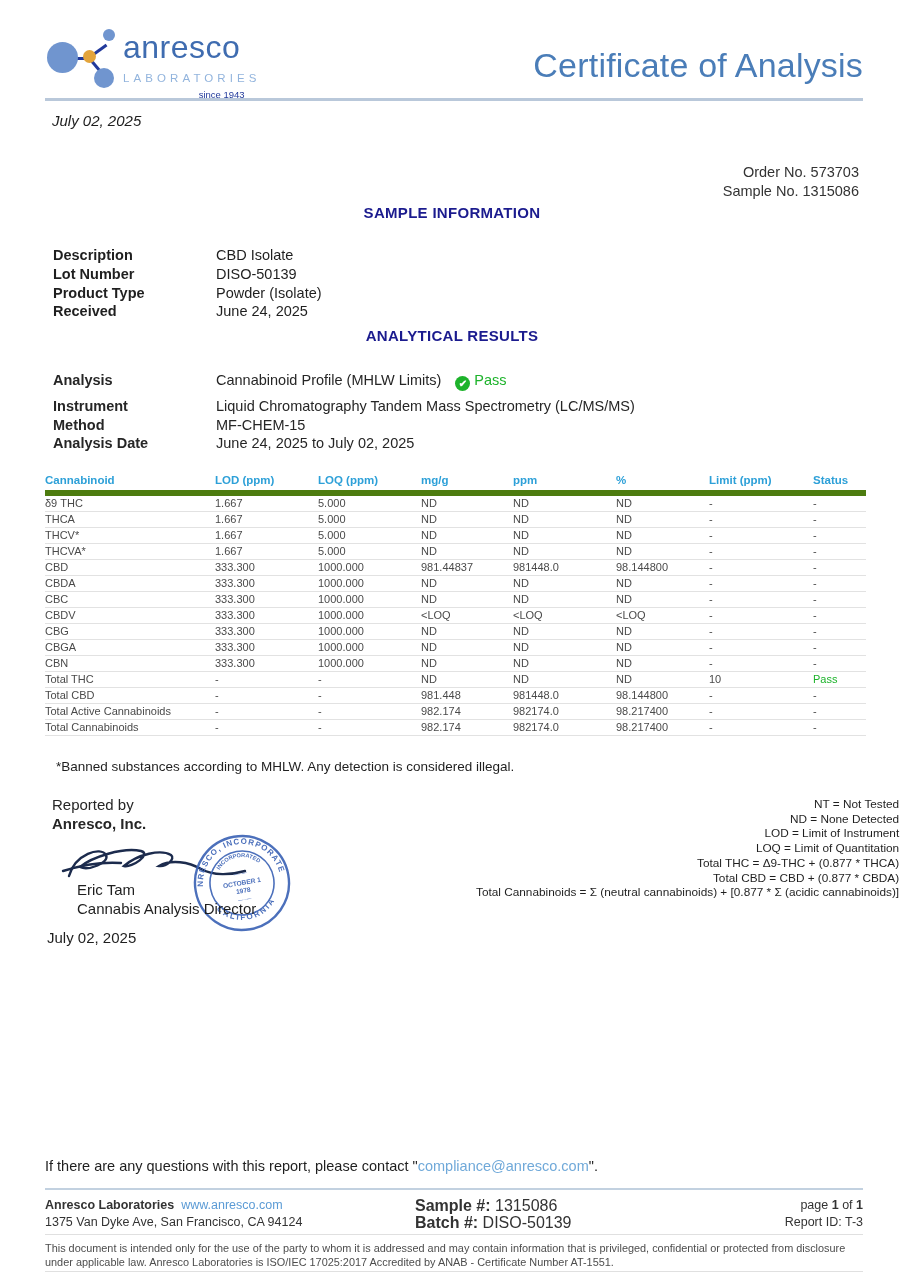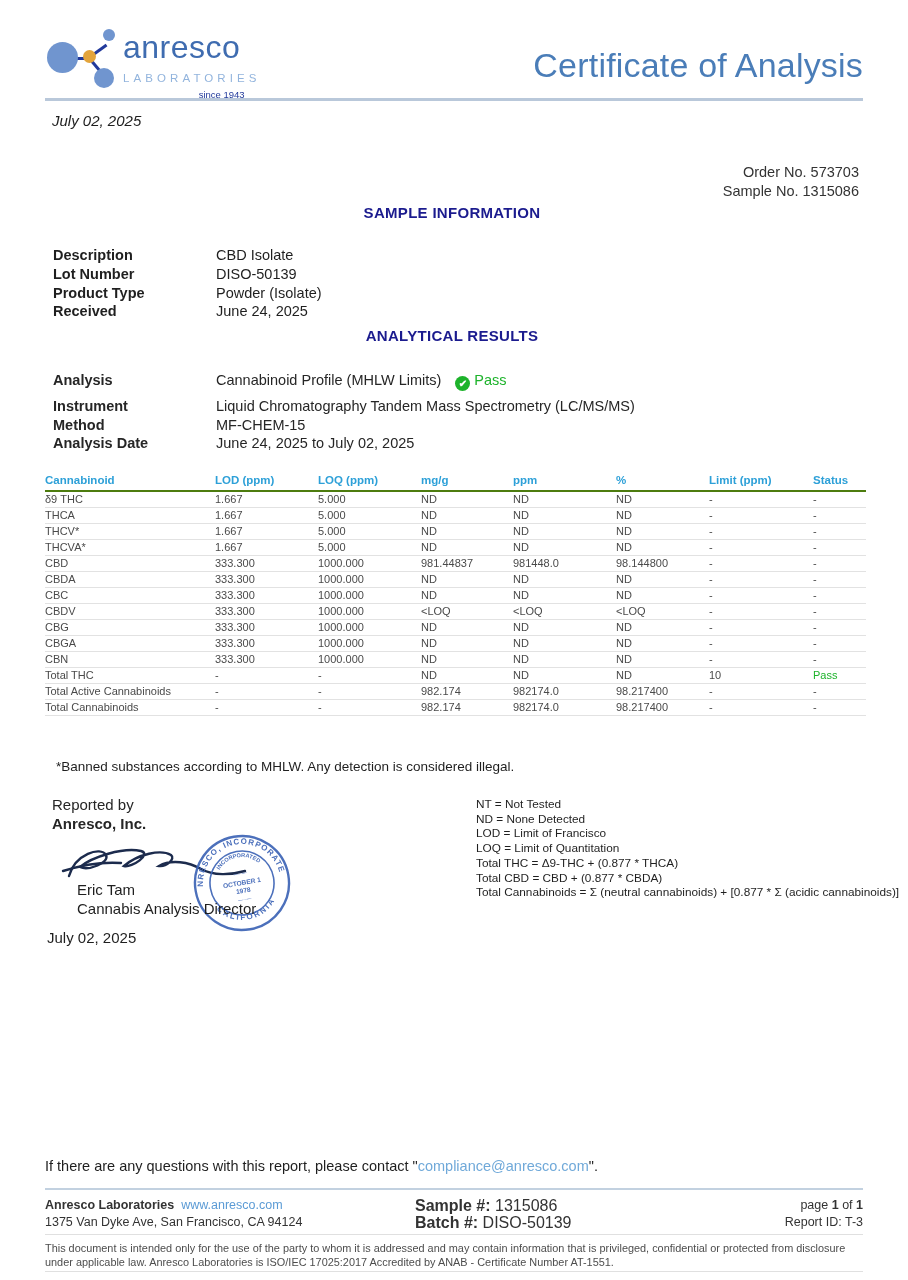--- a/index.html
+++ b/index.html
@@ -40,36 +40,36 @@
   .sample-fields { top:246px; }
   .field-row { height:18.8px; line-height:18.8px; white-space:nowrap; }
   .field-label { display:inline-block; width:163px; font-weight:700; }
   .analysis-block { position:absolute; left:53px; top:371px; font-size:14.5px; }
   .analysis-row { height:18.8px; line-height:18.8px; margin-bottom:7px; white-space:nowrap; }
   .pass-badge { margin-left:14px; color:#1db32b; font-weight:400; }
   .check-icon { display:inline-block; width:15px; height:15px; border-radius:50%; background:#1db32b; color:#fff; font-size:10px; line-height:15px; text-align:center; vertical-align:-2px; margin-right:4px; font-weight:700; }
 
   
   .results-table { position:absolute; top:472px; left:45px; width:821px; border-collapse:collapse; table-layout:fixed; }
-  .results-table th { text-align:left; font-size:11.5px; font-weight:700; color:#2da0d8; padding:2px 0 4px 0; border-bottom:2px solid #4d7c0f; }
+  .results-table th { text-align:left; font-size:11.5px; font-weight:700; color:#2da0d8; padding:2px 0 4px 0; border-bottom:6px solid #4d7c0f; }
   .results-table td { font-size:11px; color:#4a4a4a; padding:1px 0 2px 0; border-bottom:1px solid #e2e2e2; white-space:nowrap; overflow:hidden; }
   .results-table td.pass { color:#1db32b; }
   .c0{width:170px}.c1{width:103px}.c2{width:103px}.c3{width:92px}.c4{width:103px}.c5{width:93px}.c6{width:104px}.c7{width:53px}
 
   .footnote { position:absolute; top:759px; left:56px; font-size:13.5px; color:#1f1f1f; }
 
   
   .reported { position:absolute; top:795px; left:52px; font-size:15px; line-height:19px; }
   .reported .company { font-weight:700; }
   .sig-svg { position:absolute; top:840px; left:55px; width:195px; height:58px; }
   .stamp { position:absolute; top:833px; left:192px; width:100px; height:100px; transform:rotate(-10deg); opacity:.92; }
   .signer { position:absolute; top:881px; left:77px; font-size:15px; line-height:18.5px; color:#1f1f1f; }
   .signed-date { position:absolute; top:929px; left:47px; font-size:15px; color:#1f1f1f; }
 
-  .legend { position:absolute; top:797px; left:476px; font-size:11.8px; line-height:14.7px; color:#1f1f1f; }
+  .legend { position:absolute; top:797px; left:476px; font-size:11.8px; line-height:14.7px; color:#1f1f1f;text-align:right; }
 
   
   .contact-line { position:absolute; top:1158px; left:45px; font-size:14.5px; color:#1f1f1f; }
   .email-link { color:#70a9d9; text-decoration:none; }
   .footer-rule { position:absolute; top:1188px; left:45px; width:818px; height:2px; background:#c2d1e0; }
   .footer { position:absolute; top:1197px; left:45px; width:818px; height:36px; font-size:12.5px; color:#333; }
   .footer-left { position:absolute; left:0; top:0; line-height:17px; }
   .footer-left .co { font-weight:700; }
   .site-link { color:#5b9bd5; text-decoration:none; }
   .footer-center { position:absolute; left:370px; top:0; line-height:17px; font-size:16px; }
@@ -272,20 +272,30 @@
           <td>Total THC</td>
           <td>-</td>
           <td>-</td>
           <td>ND</td>
           <td>ND</td>
           <td>ND</td>
           <td>10</td>
           <td class="pass">Pass</td>
         </tr>
         <tr>
+          <td>Total CBD</td>
+          <td>-</td>
+          <td>-</td>
+          <td>981.448</td>
+          <td>981448.0</td>
+          <td>98.144800</td>
+          <td>-</td>
+          <td>-</td>
+        </tr>
+        <tr>
           <td>Total Active Cannabinoids</td>
           <td>-</td>
           <td>-</td>
           <td>982.174</td>
           <td>982174.0</td>
           <td>98.217400</td>
           <td>-</td>
           <td>-</td>
         </tr>
         <tr>
@@ -333,21 +343,21 @@
   </svg>
 
   <div class="signer">
     <div>Eric Tam</div>
     <div>Cannabis Analysis Director</div>
   </div>
 
   <div class="legend">
       <div>NT = Not Tested</div>
       <div>ND = None Detected</div>
-      <div>LOD = Limit of Francisco</div>
+      <div>LOD = Limit of Instrument</div>
       <div>LOQ = Limit of Quantitation</div>
       <div>Total THC = Δ9-THC + (0.877 * THCA)</div>
       <div>Total CBD = CBD + (0.877 * CBDA)</div>
       <div>Total Cannabinoids = Σ (neutral cannabinoids) + [0.877 * Σ (acidic cannabinoids)]</div>
     </div>
 
   <div class="signed-date">July 02, 2025</div>
 
   <div class="contact-line">
     <span>If there are any questions with this report, please contact "</span><a href="#" class="email-link">compliance@anresco.com</a><span>".</span>

